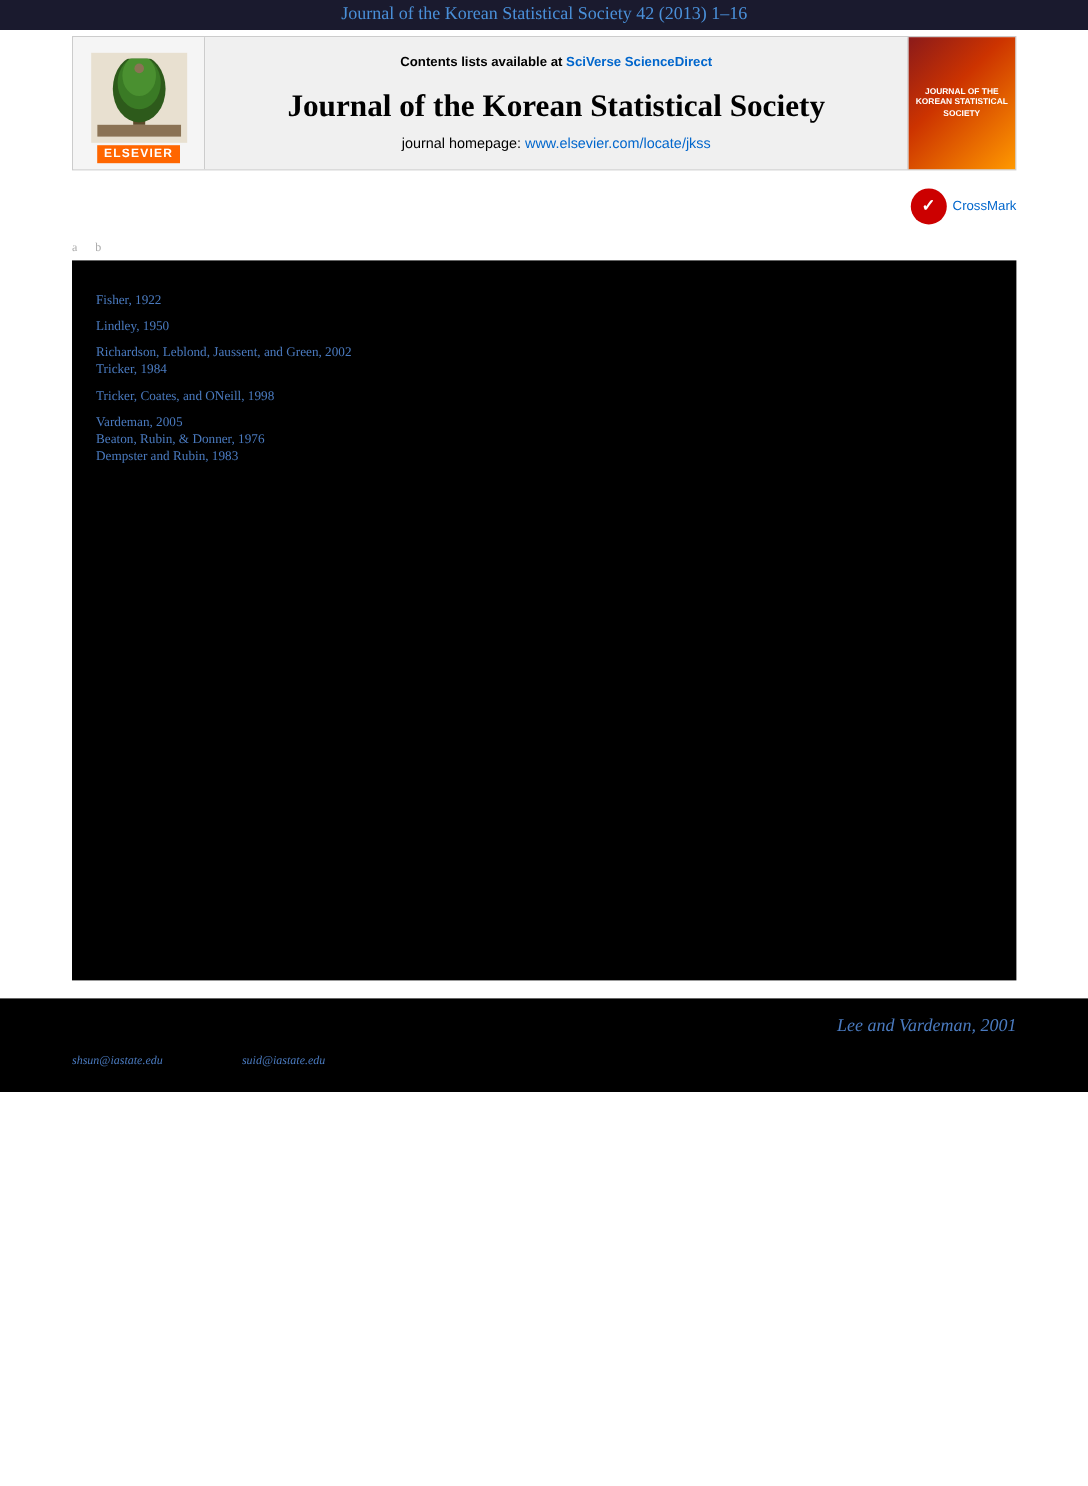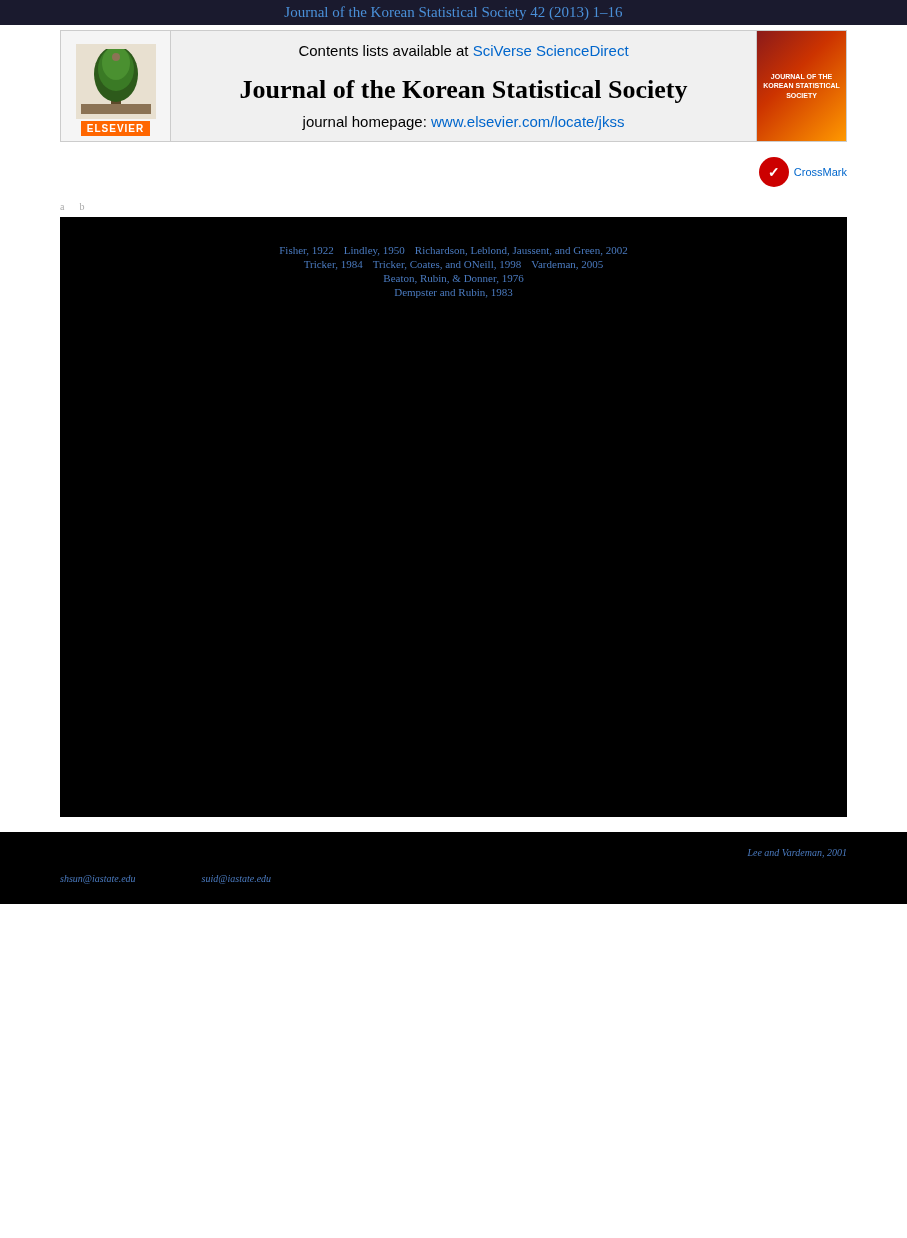--- a/index.html
+++ b/index.html
@@ -68,41 +68,42 @@
       flex: 1;
       display: flex;
       flex-direction: column;
       align-items: center;
       justify-content: center;
       padding: 10px 20px;
       background: #f0f0f0;
     }
 
     .contents-available {
-      font-size: 15px;
+      font-size: 11px;
       font-family: Arial, sans-serif;
       margin-bottom: 16px;
+      font-weight: bold;
     }
 
     .contents-available a {
       color: #0066cc;
       text-decoration: none;
     }
 
     .journal-main-title {
       font-size: 26px;
       font-weight: bold;
       font-family: 'Times New Roman', Times, serif;
       text-align: center;
       margin-bottom: 8px;
       color: #000;
     }
 
     .journal-homepage {
-      font-size: 15px;
+      font-size: 12px;
       font-family: Arial, sans-serif;
     }
 
     .journal-homepage a {
       color: #0066cc;
       text-decoration: none;
     }
 
     .journal-cover-img {
       width: 90px;
@@ -180,37 +181,38 @@
       color: #4a7abf;
     }
 
     .ref-line {
       display: flex;
       gap: 10px;
       justify-content: center;
       font-size: 11px;
       margin: 2px 0;
       flex-wrap: wrap;
+      flex-direction: column;
     }
 
     .ref-item {
       color: #4a7abf;
     }
 
     .bottom-section {
       background: #000;
       color: #ccc;
       padding: 10px 60px 15px;
     }
 
     .lee-vardeman-line {
       text-align: right;
       color: #4a7abf;
       font-style: italic;
-      font-size: 10px;
+      font-size: 15px;
       margin: 5px 0 15px 0;
     }
 
     .email-line {
       display: flex;
       gap: 66px;
       justify-content: flex-start;
       margin: 5px 0;
     }
 

